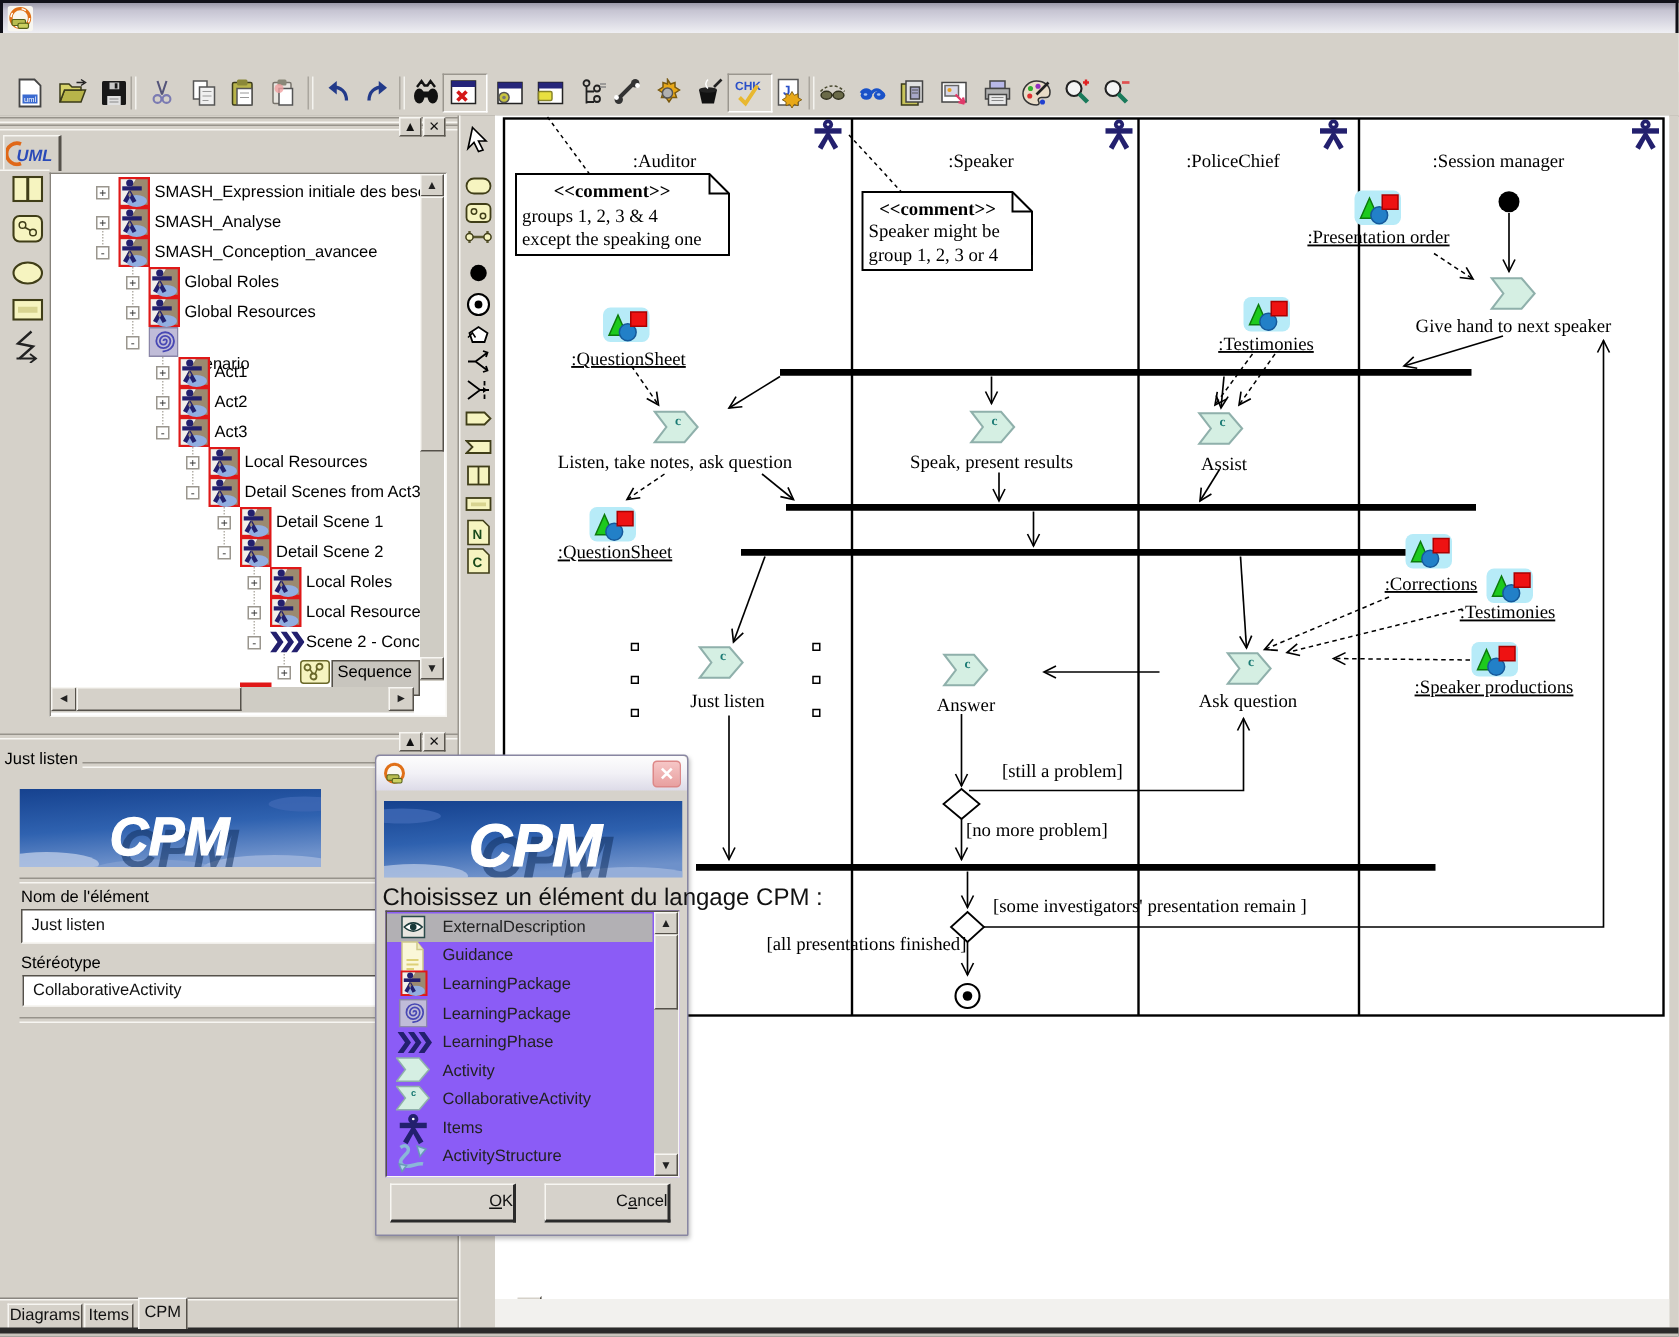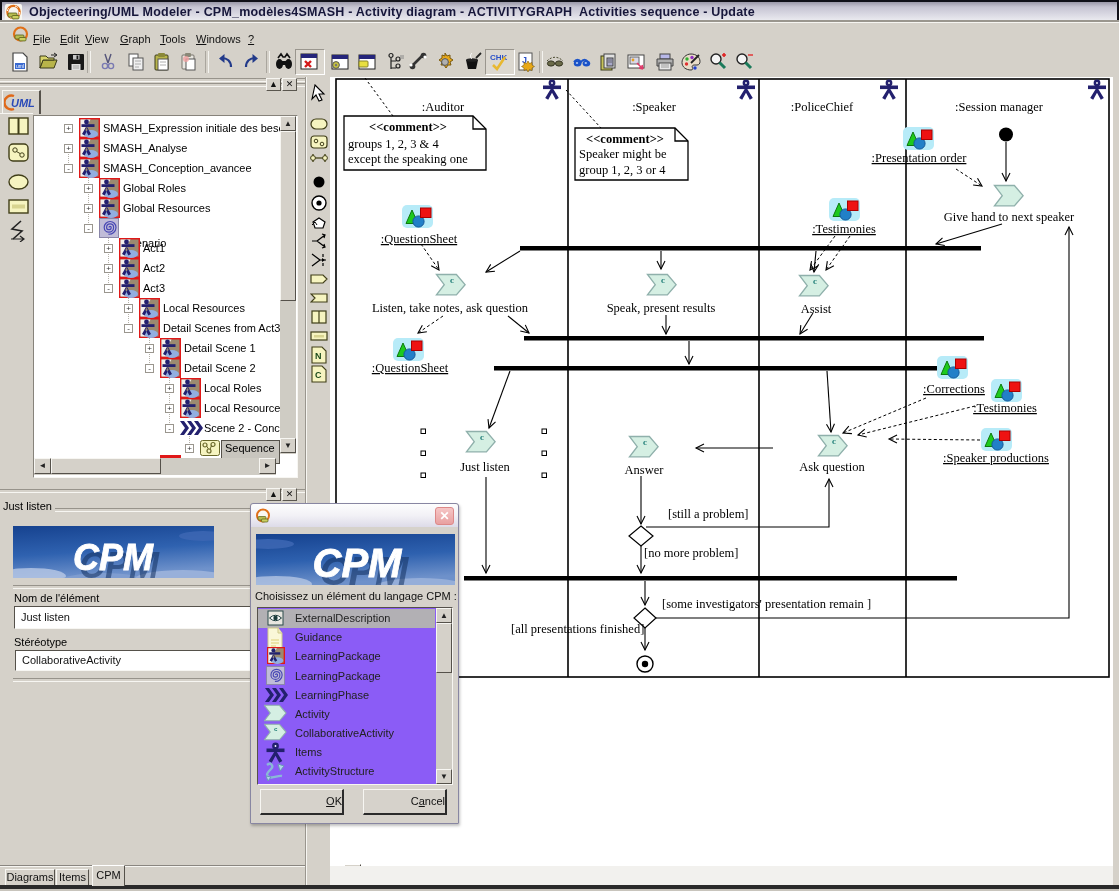--- a/index.html
+++ b/index.html
@@ -51,35 +51,20 @@
 <body>
 <div id="win">
   <div class="abs" id="titlebar">
     <svg class="abs" style="left:3px;top:2px" width="17" height="17" viewBox="0 0 17 17">
         <rect x="0" y="0" width="17" height="17" rx="2" fill="#f8f6f0"></rect>
         <circle cx="8.5" cy="8" r="6.2" fill="none" stroke="#e07018" stroke-width="2.2"></circle>
         <circle cx="8.5" cy="8" r="6.2" fill="none" stroke="#fff" stroke-width="1" stroke-dasharray="3 7"></circle>
         <rect x="3" y="9" width="9" height="4" rx="1" fill="#b8bc50" stroke="#55601a" stroke-width="0.8"></rect>
         <rect x="7" y="11.5" width="7" height="3.4" rx="1" fill="#ccd060" stroke="#55601a" stroke-width="0.8"></rect>
       </svg>
-    <span id="titletxt">Objecteering/UML Modeler - CPM_modèles4SMASH - Activity diagram - ACTIVITYGRAPH&nbsp; Activities sequence - Update</span>
-  </div>
-  <div class="abs" id="menubar">
-    <svg class="abs" style="left:12px;top:3px" width="17" height="17" viewBox="0 0 17 17">
-        <circle cx="8.5" cy="8" r="6.5" fill="none" stroke="#e07018" stroke-width="2.2"></circle>
-        <rect x="3" y="9" width="9" height="4" rx="1" fill="#b8bc50" stroke="#55601a" stroke-width="0.8"></rect>
-        <rect x="7" y="11.5" width="7" height="3.4" rx="1" fill="#ccd060" stroke="#55601a" stroke-width="0.8"></rect>
-      </svg>
-    <span class="mi" style="left:33px"><u>F</u>ile</span>
-    <span class="mi" style="left:60px"><u>E</u>dit</span>
-    <span class="mi" style="left:85px"><u>V</u>iew</span>
-    <span class="mi" style="left:120px"><u>G</u>raph</span>
-    <span class="mi" style="left:160px"><u>T</u>ools</span>
-    <span class="mi" style="left:196px"><u>W</u>indows</span>
-    <span class="mi" style="left:248px"><u>?</u></span>
   </div>
   <div class="abs" id="toolbar">
       <div class="tbsep" style="left:87px"></div>
       <div class="tbsep" style="left:205px"></div>
       <div class="tbsep" style="left:266px"></div>
       <div class="tbsep" style="left:539px"></div>
     <svg class="tbi" style="left:10px" viewBox="0 0 20 20">
         <path d="M3 1h10l4 4v14H3z" fill="#fff" stroke="#444" stroke-width="1.2"></path>
         <rect x="5" y="11" width="10" height="6" fill="#3a6ad0"></rect>
         <text x="6" y="16" font-size="5" fill="#fff">uml</text>
@@ -676,21 +661,21 @@
             </linearGradient>
           </defs>
           <rect width="199" height="51" fill="url(#sky2)"></rect>
           <ellipse cx="20" cy="50" rx="36" ry="8" fill="#b9c9e6" opacity="0.75"></ellipse>
           <ellipse cx="165" cy="53" rx="46" ry="9" fill="#a5badf" opacity="0.7"></ellipse>
           <ellipse cx="12" cy="10" rx="26" ry="5" fill="#3c66b2" opacity="0.9"></ellipse>
           <text x="108" y="51" text-anchor="middle" font-family="Liberation Sans" font-size="40" font-weight="bold" font-style="italic" fill="#123060" opacity="0.55">CPM</text>
           <text x="101" y="43" text-anchor="middle" font-family="Liberation Sans" font-size="40" font-weight="bold" font-style="italic" fill="#ffffff" stroke="#ffffff" stroke-width="0.8">CPM</text>
         </svg>
     </div>
-    <div class="abs" style="left:4px;top:86px;font-size:11px;color:#111;white-space:nowrap">Choisissez un élément du langage CPM :</div>
+    <div class="abs" style="left:4px;top:86px;font-size:16px;color:#111;white-space:nowrap">Choisissez un élément du langage CPM :</div>
     <div id="dlglist">
       <div class="li" style="top:1px;background:#b2b0b4">
           <span>ExternalDescription</span>
         <svg class="abs" style="left:9px;top:1px" width="17" height="16" viewBox="0 0 17 16">
             <rect x="1" y="1" width="15" height="14" fill="#e8e6e0" stroke="#2a4a4a"></rect>
             <path d="M2.5 8q6-5.5 12 0q-6 5.5-12 0z" fill="#fff" stroke="#1a3a3a"></path>
             <circle cx="8.5" cy="8" r="2.2" fill="#1a3a3a"></circle>
           </svg>
       </div>
       <div class="li" style="top:20px">

